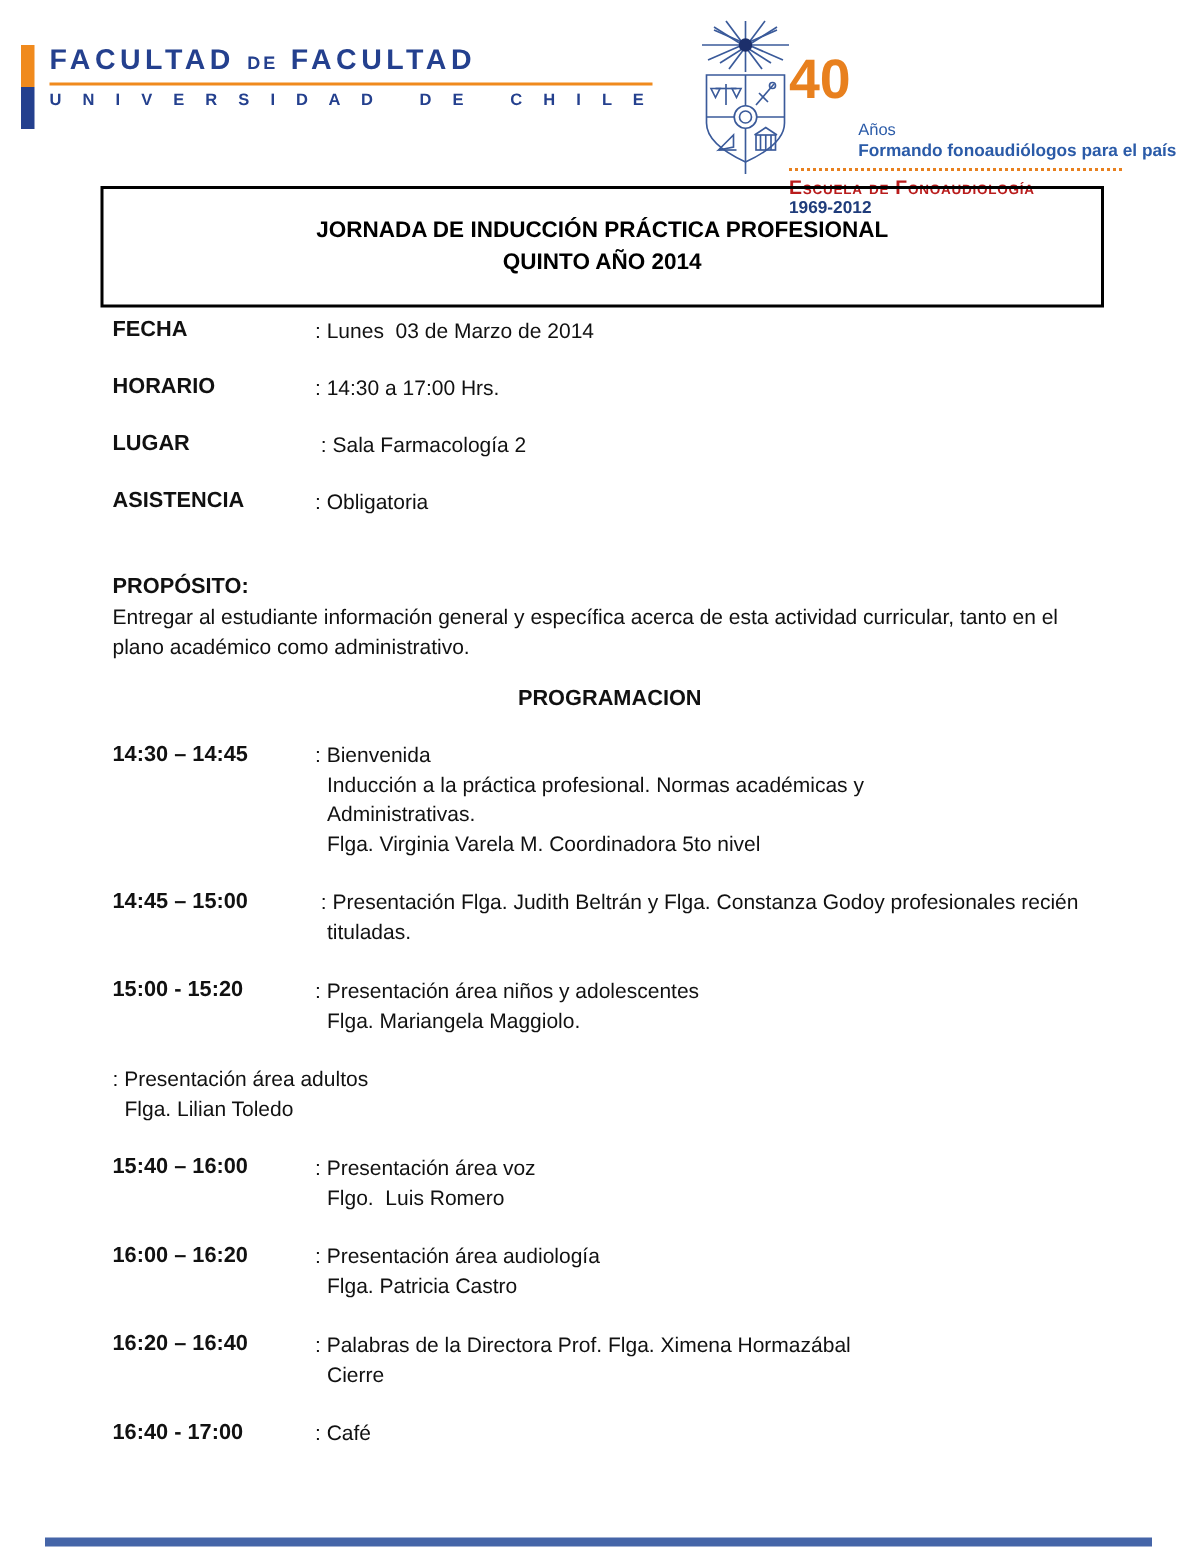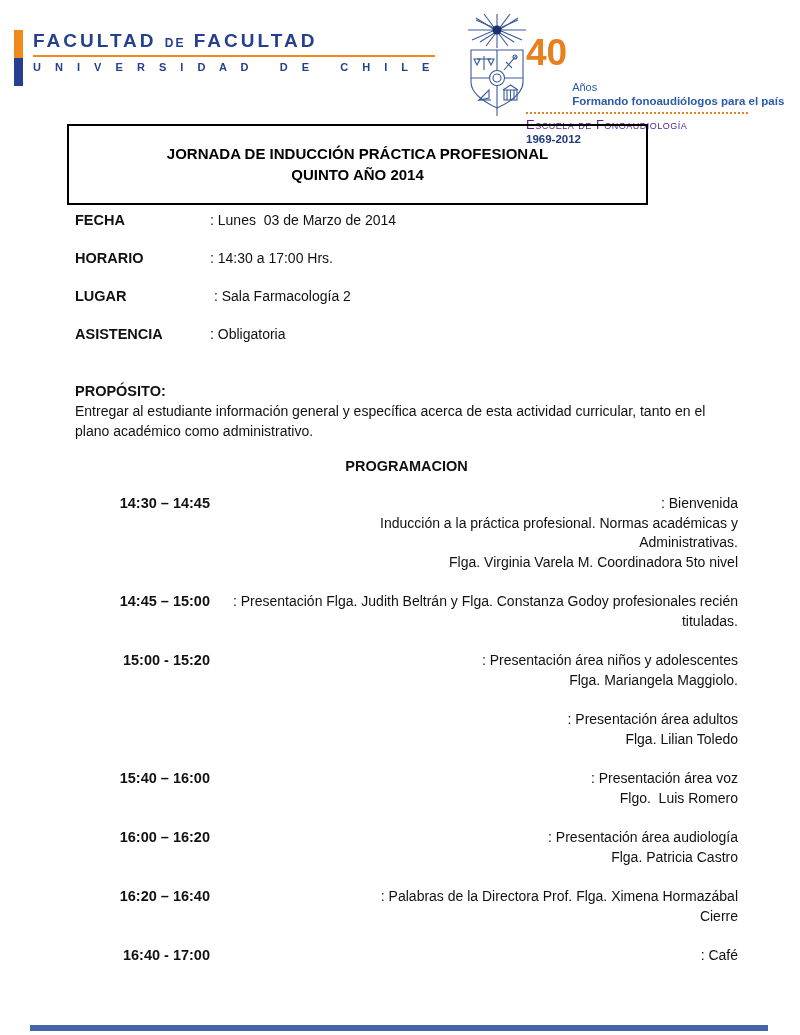--- a/index.html
+++ b/index.html
@@ -74,32 +74,32 @@
   .forty-tagline {
     color: #2B5BA8; font-weight: bold; font-size: 11.5px; line-height: 15px;
     white-space: pre;
   }
   .dotted-rule {
     border-top: 2px dotted #E8801E;
     margin: 3px 0 3px 0;
     width: 222px;
   }
   .school-name {
-    color: #4c1d95; font-weight: normal; font-size: 13px;
+    color: #b91c1c; font-weight: bold; font-size: 13px;
     font-variant: small-caps; letter-spacing: 0.5px; line-height: 15px;
   }
   .anniversary {
     color: #1F3C7B; font-weight: bold; font-size: 11.5px; line-height: 14px;
   }
 
   
   .title-box {
     position: absolute;
     left: 67px; top: 124px;
-    width: 581px; height: 81px;
+    width: 669px; height: 81px;
     border: 2px solid #000000;
     display: flex;
     flex-direction: column;
     justify-content: center;
     align-items: center;
     gap: 1px;
   }
   .title-line { font-weight: bold; font-size: 15px; line-height: 20px; color: #000; }
 
   
@@ -114,21 +114,21 @@
   .proposito-line { font-size: 14px; line-height: 20px; white-space: pre; }
 
   
   .program-heading {
     text-align: center;
     font-weight: bold;
     font-size: 14.5px;
     margin: 15px 0 18px 0;
     line-height: 20px;
   }
-  .sched-item { display: flex; margin-bottom: 20px; text-align: right; }
+  .sched-item { display: flex; margin-bottom: 20px; }
   .sched-time { width: 135px; flex: none; font-weight: bold; font-size: 14.5px; line-height: 19.5px; }
   .sched-desc { flex: 1; }
   .sched-line { font-size: 14px; line-height: 19.5px; white-space: pre; }
   .sched-line.cont { padding-left: 8px; }
 
   
   .footer-bar {
     position: absolute;
     left: 30px; bottom: 4px;
     width: 738px; height: 6px;

